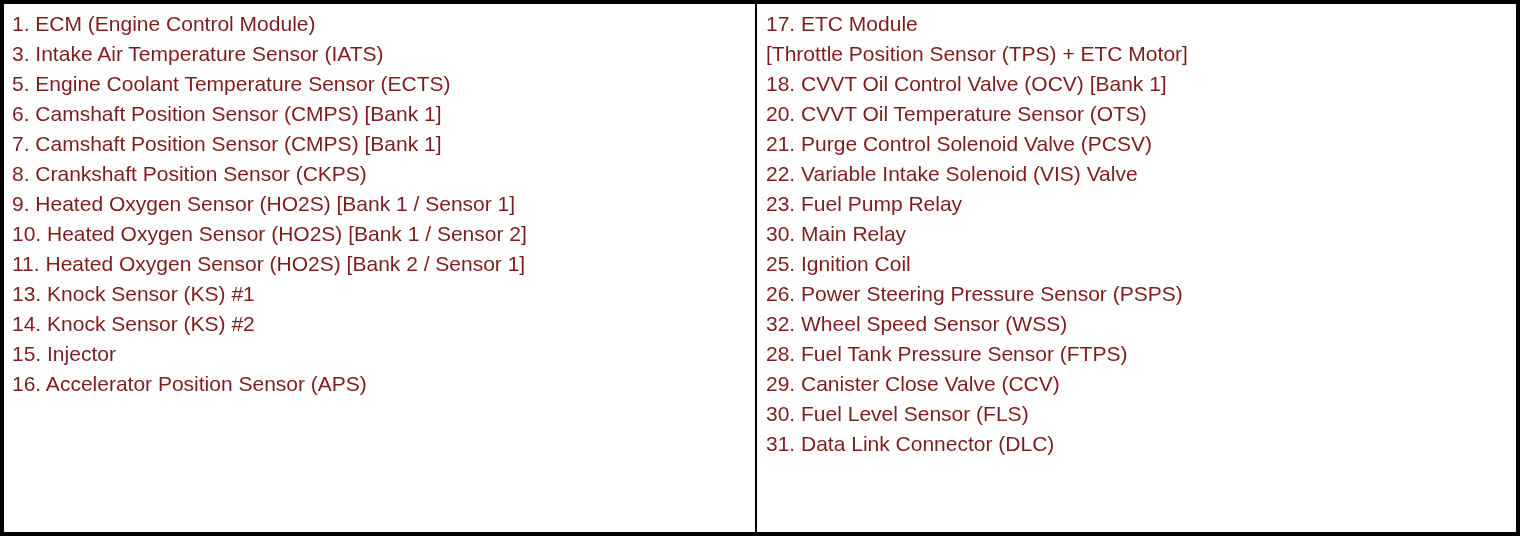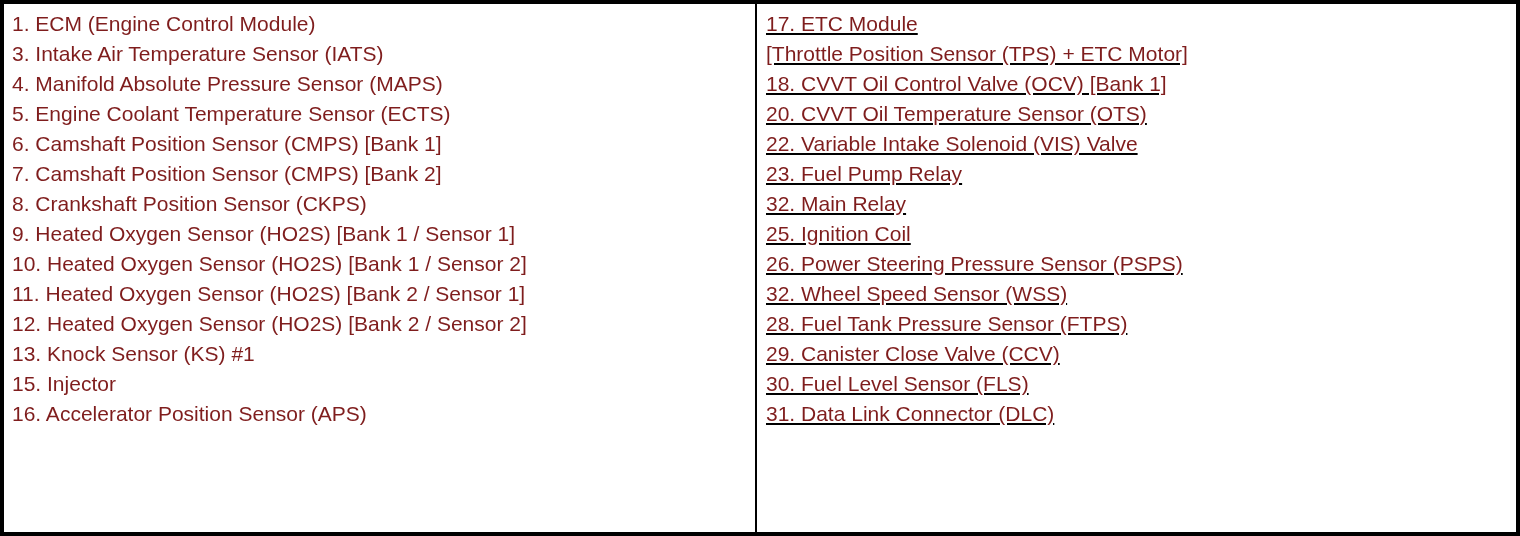--- a/index.html
+++ b/index.html
@@ -34,59 +34,58 @@
     overflow: hidden;
   }
   .legend-col-left {
     width: 751px;
     flex: 0 0 751px;
   }
   .legend-col-right {
     flex: 1 1 auto;
     border-left: 2px solid #000000;
     padding-left: 9px;
-    text-decoration: underline;
   }
   .legend-line {
     font-size: 21px;
     line-height: 30px;
     white-space: nowrap;
     letter-spacing: 0px;
     color: #7f1d1d;
   }
 </style>
 </head>
 <body>
 
 <div class="page">
   <div class="legend-table">
     <div class="legend-col legend-col-left">
         <div class="legend-line">1. ECM (Engine Control Module)</div>
         <div class="legend-line">3. Intake Air Temperature Sensor (IATS)</div>
-        <div class="legend-line">4. Manifold Absolute Pressure Sensor (MAPS)</div>
         <div class="legend-line">5. Engine Coolant Temperature Sensor (ECTS)</div>
         <div class="legend-line">6. Camshaft Position Sensor (CMPS) [Bank 1]</div>
-        <div class="legend-line">7. Camshaft Position Sensor (CMPS) [Bank 2]</div>
+        <div class="legend-line">7. Camshaft Position Sensor (CMPS) [Bank 1]</div>
         <div class="legend-line">8. Crankshaft Position Sensor (CKPS)</div>
         <div class="legend-line">9. Heated Oxygen Sensor (HO2S) [Bank 1 / Sensor 1]</div>
         <div class="legend-line">10. Heated Oxygen Sensor (HO2S) [Bank 1 / Sensor 2]</div>
         <div class="legend-line">11. Heated Oxygen Sensor (HO2S) [Bank 2 / Sensor 1]</div>
-        <div class="legend-line">12. Heated Oxygen Sensor (HO2S) [Bank 2 / Sensor 2]</div>
         <div class="legend-line">13. Knock Sensor (KS) #1</div>
+        <div class="legend-line">14. Knock Sensor (KS) #2</div>
         <div class="legend-line">15. Injector</div>
         <div class="legend-line">16. Accelerator Position Sensor (APS)</div>
       </div>
     <div class="legend-col legend-col-right">
         <div class="legend-line">17. ETC Module</div>
         <div class="legend-line">[Throttle Position Sensor (TPS) + ETC Motor]</div>
         <div class="legend-line">18. CVVT Oil Control Valve (OCV) [Bank 1]</div>
         <div class="legend-line">20. CVVT Oil Temperature Sensor (OTS)</div>
+        <div class="legend-line">21. Purge Control Solenoid Valve (PCSV)</div>
         <div class="legend-line">22. Variable Intake Solenoid (VIS) Valve</div>
         <div class="legend-line">23. Fuel Pump Relay</div>
-        <div class="legend-line">32. Main Relay</div>
+        <div class="legend-line">30. Main Relay</div>
         <div class="legend-line">25. Ignition Coil</div>
         <div class="legend-line">26. Power Steering Pressure Sensor (PSPS)</div>
         <div class="legend-line">32. Wheel Speed Sensor (WSS)</div>
         <div class="legend-line">28. Fuel Tank Pressure Sensor (FTPS)</div>
         <div class="legend-line">29. Canister Close Valve (CCV)</div>
         <div class="legend-line">30. Fuel Level Sensor (FLS)</div>
         <div class="legend-line">31. Data Link Connector (DLC)</div>
       </div>
   </div>
 </div>

